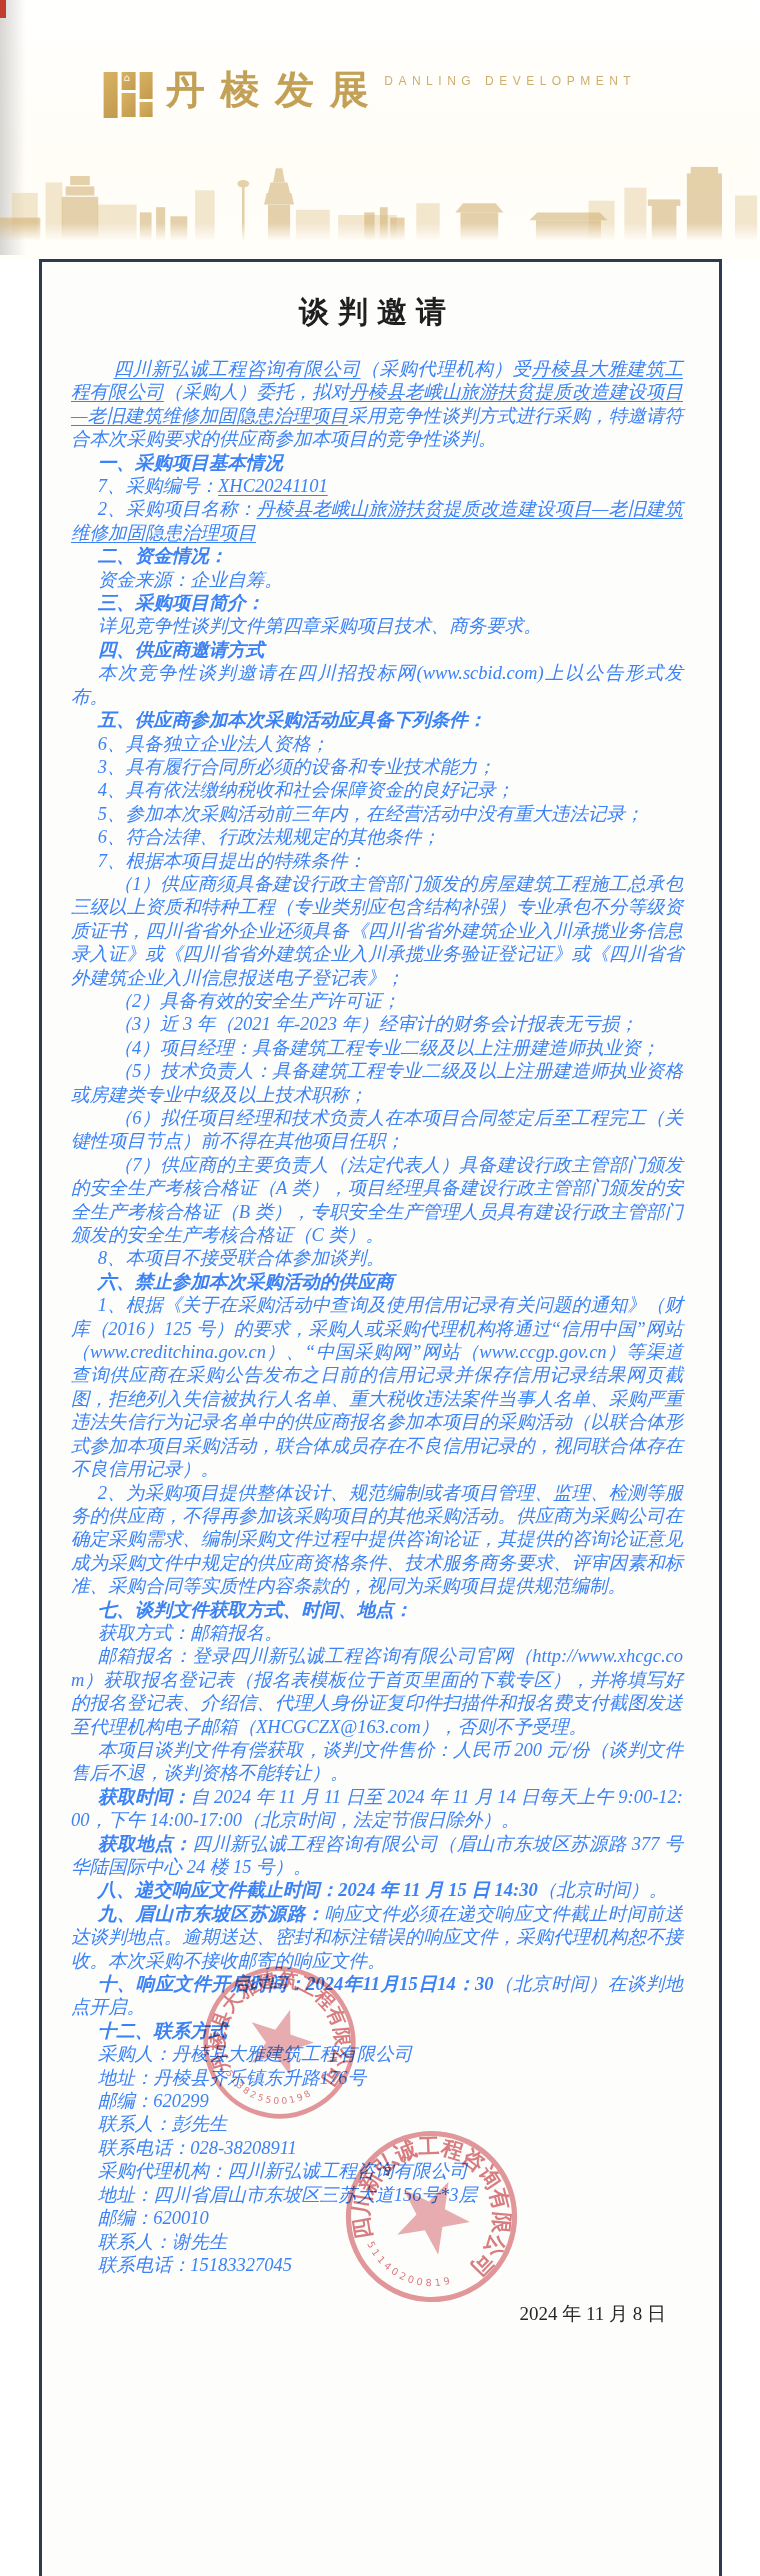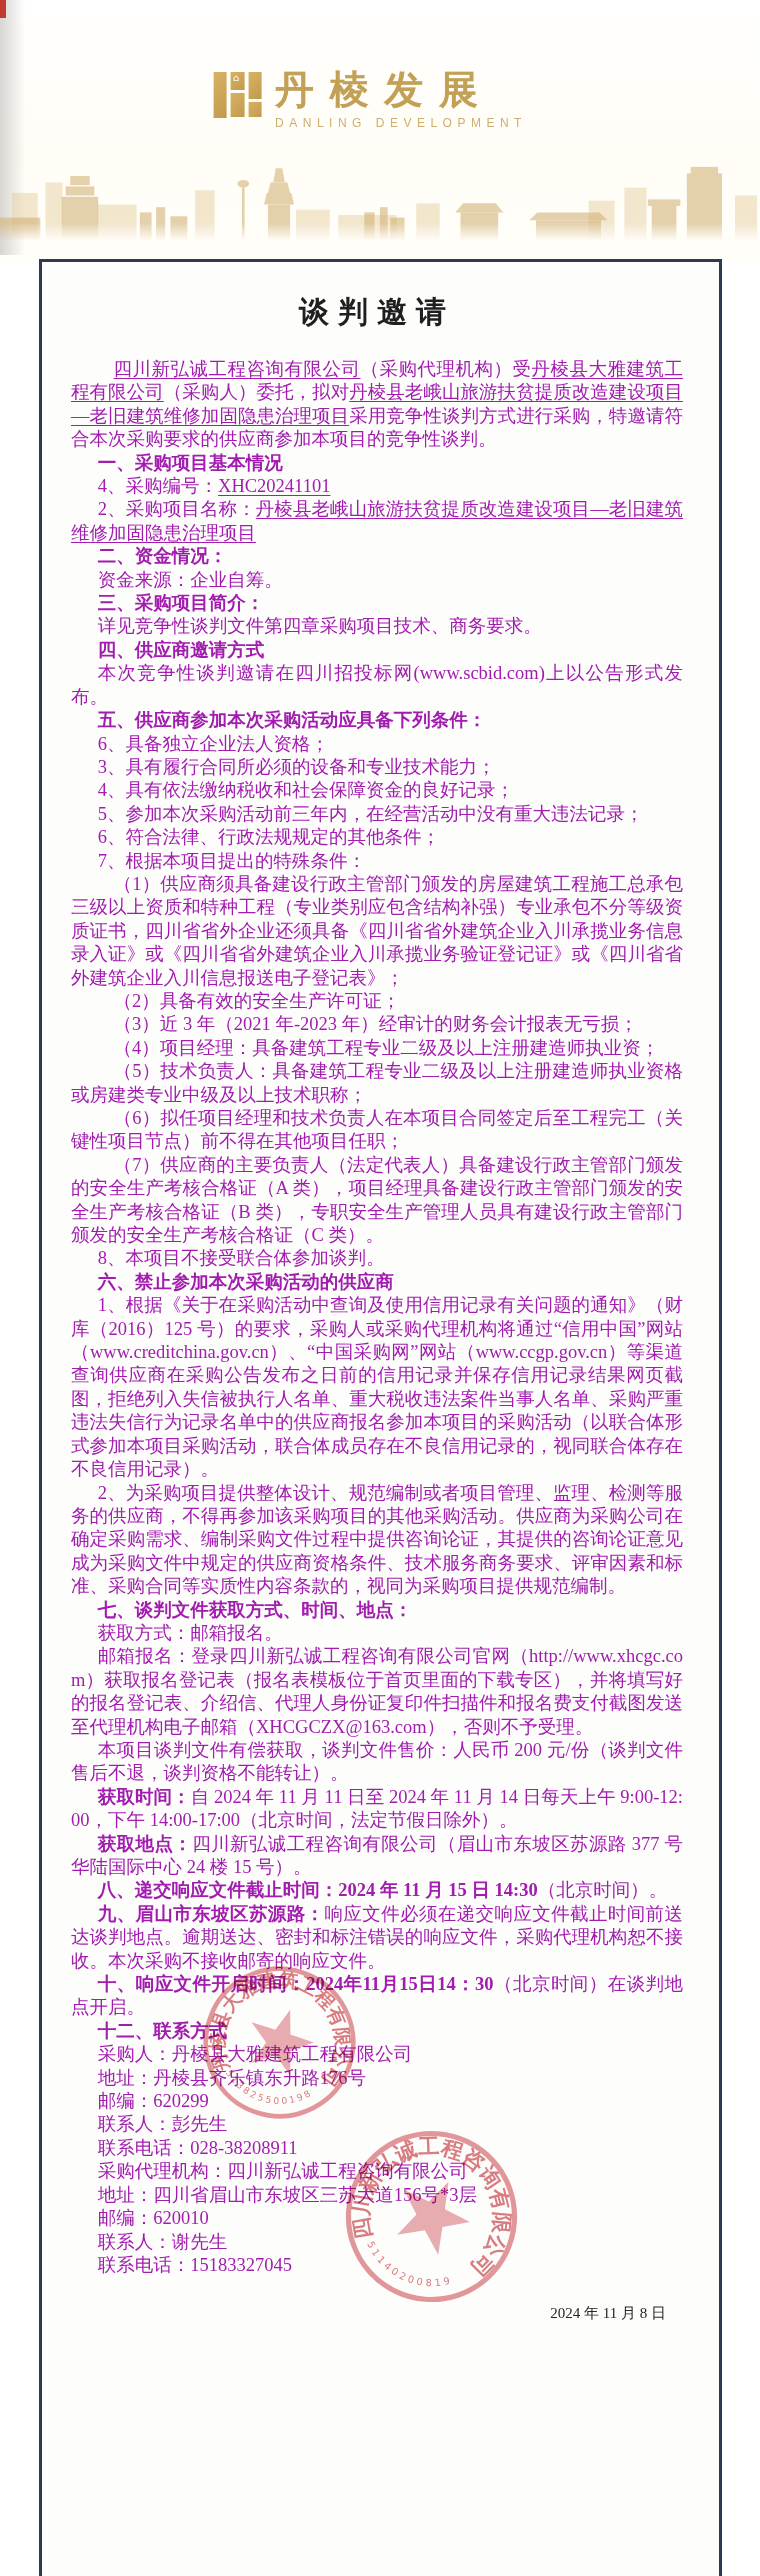--- a/index.html
+++ b/index.html
@@ -11,37 +11,37 @@
               background:linear-gradient(to right,#d8d6d3 0%,rgba(255,255,255,0) 85%);}
   .corner-mark{position:absolute;left:0;top:0;width:5.9px;height:17.6px;background:#c23b2e;}
   .brand{position:relative;display:flex;justify-content:center;align-items:flex-start;gap:13px;
          padding-top:69px;transform:translateX(-10.4px);}
   .logo-icon{display:flex;gap:3.9px;margin-top:2.6px;}
   .logo-icon .col{display:flex;flex-direction:column;gap:3.9px;}
   .logo-icon .blk{width:13.7px;background:linear-gradient(135deg,#d8b263,#c29a4e);}
   .pane-house{position:relative;}
   .pane-house:after{content:"⌂";position:absolute;left:2px;top:0.7px;font-size:9.8px;color:#fffdf4;
                     font-family:"DejaVu Sans",sans-serif;}
-  .brand-text{display:flex;flex-direction:column;justify-content:flex-end;}
+  .brand-text{display:flex;flex-direction:row;justify-content:flex-end;}
   .brand-cn{font-size:39px;font-weight:700;color:#c2a055;letter-spacing:15.6px;line-height:42px;
             text-shadow:0 0 0.7px rgba(194,160,85,.4);}
   .brand-en{font-size:12px;color:#ccaf70;letter-spacing:5.5px;margin-top:5.2px;
             font-family:"Liberation Sans","DejaVu Sans",sans-serif;}
   .skyline{position:absolute;left:0;bottom:18px;width:761px;height:91px;display:block;}
   
   .doc{position:relative;box-sizing:border-box;margin:0 39px;width:683px;height:2567px;
        border:3.9px solid #2d3a50;background:#fdfdfc;padding:30px 36px 0 29px;}
   .title{margin:0 0 25px 0;text-align:center;font-size:30px;font-weight:700;
          letter-spacing:9px;color:#1f1f1f;}
-  .ln{margin:0;font-size:18.5px;line-height:23.4px;color:#a21caf;text-align:justify;
-      text-indent:1.45em;word-break:break-all;}
+  .ln{margin:0;font-size:18.5px;line-height:23.4px;color:#3b82f6;text-align:justify;
+      text-indent:1.45em;word-break:break-all;font-style:italic;}
   .indent2{text-indent:2.3em;}
   .b{font-weight:700;}
   .u{text-decoration:underline;text-underline-offset:3.3px;text-decoration-thickness:1px;}
-  .date-line{margin:25px 0 0 0;padding-right:17px;font-size:15px;line-height:23.4px;
+  .date-line{margin:25px 0 0 0;padding-right:17px;font-size:19px;line-height:23.4px;
              text-align:right;color:#262626;}
   
   .seal{position:absolute;mix-blend-mode:multiply;opacity:.85;}
   #seal1{left:200px;top:1963px;}
   #seal2{left:342px;top:2127px;}
   
   .end-mark{margin-top:103px;text-align:center;font-size:22px;font-weight:700;letter-spacing:5.9px;
             color:#1d2129;font-family:"Liberation Sans","DejaVu Sans",sans-serif;}
 </style>
 </head>
@@ -123,21 +123,21 @@
         </g>
       </g>
     </svg>
   </header>
 
   <div class="doc">
     <h1 class="title">谈判邀请</h1>
     <div id="doc-body">
         <p class="ln indent2"><span class="u">四川新弘诚工程咨询有限公司</span><span>（采购代理机构）受</span><span class="u">丹棱县大雅建筑工程有限公司</span><span>（采购人）委托，拟对</span><span class="u">丹棱县老峨山旅游扶贫提质改造建设项目—老旧建筑维修加固隐患治理项目</span><span>采用竞争性谈判方式进行采购，特邀请符合本次采购要求的供应商参加本项目的竞争性谈判。</span></p>
         <p class="ln"><span class="b">一、采购项目基本情况</span></p>
-        <p class="ln"><span>4、采购编号：</span><span class="u">XHC20241101</span></p>
+        <p class="ln"><span>7、采购编号：</span><span class="u">XHC20241101</span></p>
         <p class="ln"><span>2、采购项目名称：</span><span class="u">丹棱县老峨山旅游扶贫提质改造建设项目—老旧建筑维修加固隐患治理项目</span></p>
         <p class="ln"><span class="b">二、资金情况：</span></p>
         <p class="ln"><span>资金来源：企业自筹。</span></p>
         <p class="ln"><span class="b">三、采购项目简介：</span></p>
         <p class="ln"><span>详见竞争性谈判文件第四章采购项目技术、商务要求。</span></p>
         <p class="ln"><span class="b">四、供应商邀请方式</span></p>
         <p class="ln"><span>本次竞争性谈判邀请在四川招投标网(www.scbid.com)上以公告形式发布。</span></p>
         <p class="ln"><span class="b">五、供应商参加本次采购活动应具备下列条件：</span></p>
         <p class="ln"><span>6、具备独立企业法人资格；</span></p>
         <p class="ln"><span>3、具有履行合同所必须的设备和专业技术能力；</span></p>

